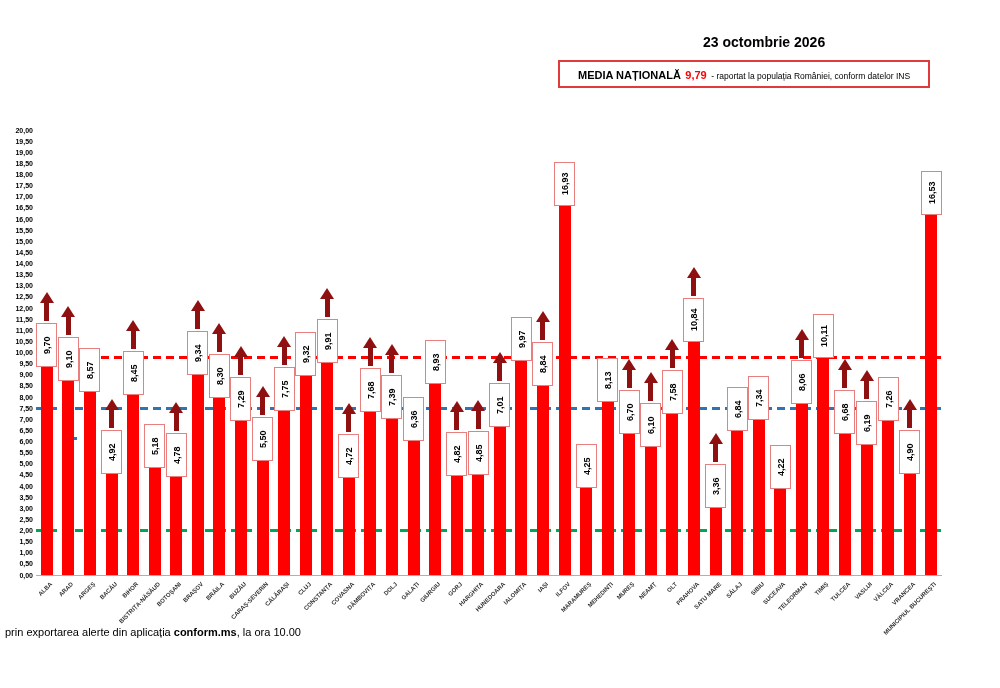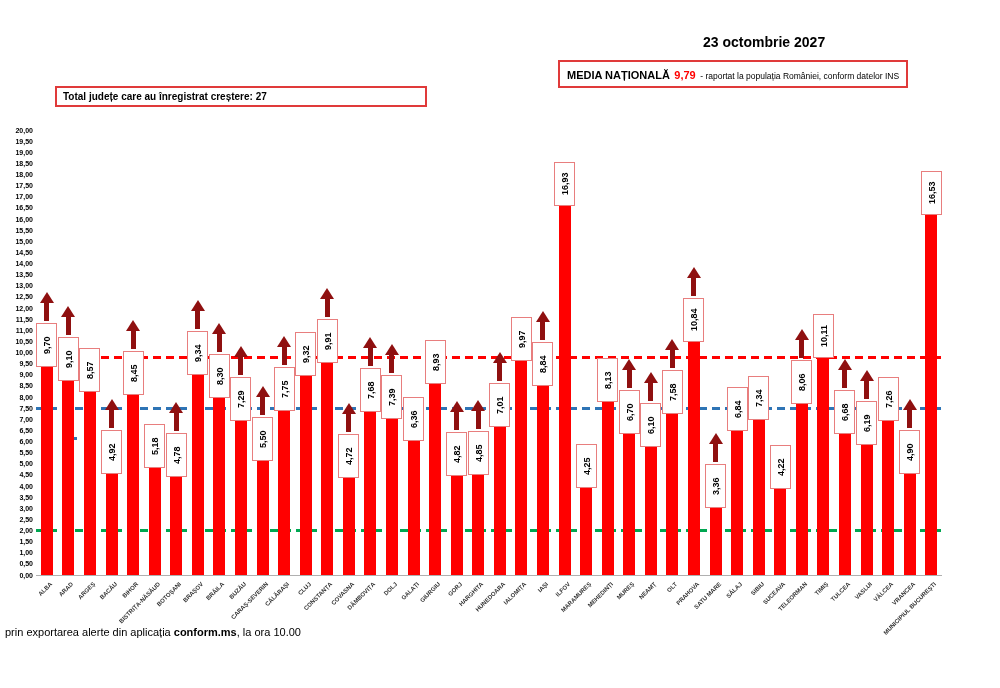--- a/index.html
+++ b/index.html
@@ -1,21 +1,21 @@
 <!DOCTYPE html>
 <html><head>
 <meta charset="utf-8">
 <style>
   html,body{margin:0;padding:0;background:#fff;}
   #canvas{position:relative;width:1000px;height:688px;background:#fff;overflow:hidden;
           font-family:"Liberation Sans",sans-serif;color:#000;}
   .title{position:absolute;left:75px;top:34px;font-size:13.5px;font-weight:bold;}
   .date{position:absolute;left:703px;top:34px;font-size:14px;font-weight:bold;}
   .media-box{position:absolute;left:558px;top:60px;border:2px solid #e03a3a;background:#fff;
-             padding:3px 7px;white-space:nowrap;text-align:right;}
+             padding:3px 18px;white-space:nowrap;text-align:right;}
   .media-box .lbl{font-size:11px;font-weight:bold;}
   .media-box .val{font-size:11px;font-weight:bold;color:#ff0000;}
   .media-box .note{font-size:8.5px;}
   .total-box{position:absolute;left:55px;top:86px;width:356px;border:2px solid #e03a3a;background:#fff;
              padding:3px 6px;font-size:10px;font-weight:bold;white-space:nowrap;}
   #plot-wrap{position:absolute;left:0;top:130px;width:1000px;height:445px;}
   #y-axis{position:absolute;left:0;top:0;width:33px;height:445px;}
   .ytick{position:absolute;right:0;width:33px;text-align:right;font-size:7px;font-weight:bold;line-height:7px;}
   #plot{position:absolute;left:36px;top:0;width:906px;height:445px;}
   .axis-line{position:absolute;left:0;top:445px;width:906px;height:1px;background:#b0b0b0;}
@@ -33,32 +33,28 @@
           white-space:nowrap;transform:rotate(-45deg);transform-origin:100% 0%;line-height:7px;}
   .stray{position:absolute;background:#2e74b5;}
   .footer{position:absolute;left:5px;top:626px;font-size:11px;}
   .footer b{font-weight:bold;}
 </style>
 </head>
 <body>
 
 <div id="canvas">
 
-  <div class="date">23 octombrie 2027</div>
+  <div class="date">23 octombrie 2026</div>
 
   <div class="media-box">
     <span class="lbl">MEDIA NAȚIONALĂ</span>
     <span class="val">9,79</span>
     <span class="note">-  raportat la populația României, conform datelor INS</span>
   </div>
 
-  <div class="total-box">
-    <span>Total județe care au înregistrat creștere:</span>
-    <span>27</span>
-  </div>
 
   <div id="plot-wrap">
     <div id="y-axis">
         <div class="ytick" style="top: -3.5px;">20,00</div>
         <div class="ytick" style="top: 7.625px;">19,50</div>
         <div class="ytick" style="top: 18.75px;">19,00</div>
         <div class="ytick" style="top: 29.875px;">18,50</div>
         <div class="ytick" style="top: 41px;">18,00</div>
         <div class="ytick" style="top: 52.125px;">17,50</div>
         <div class="ytick" style="top: 63.25px;">17,00</div>

